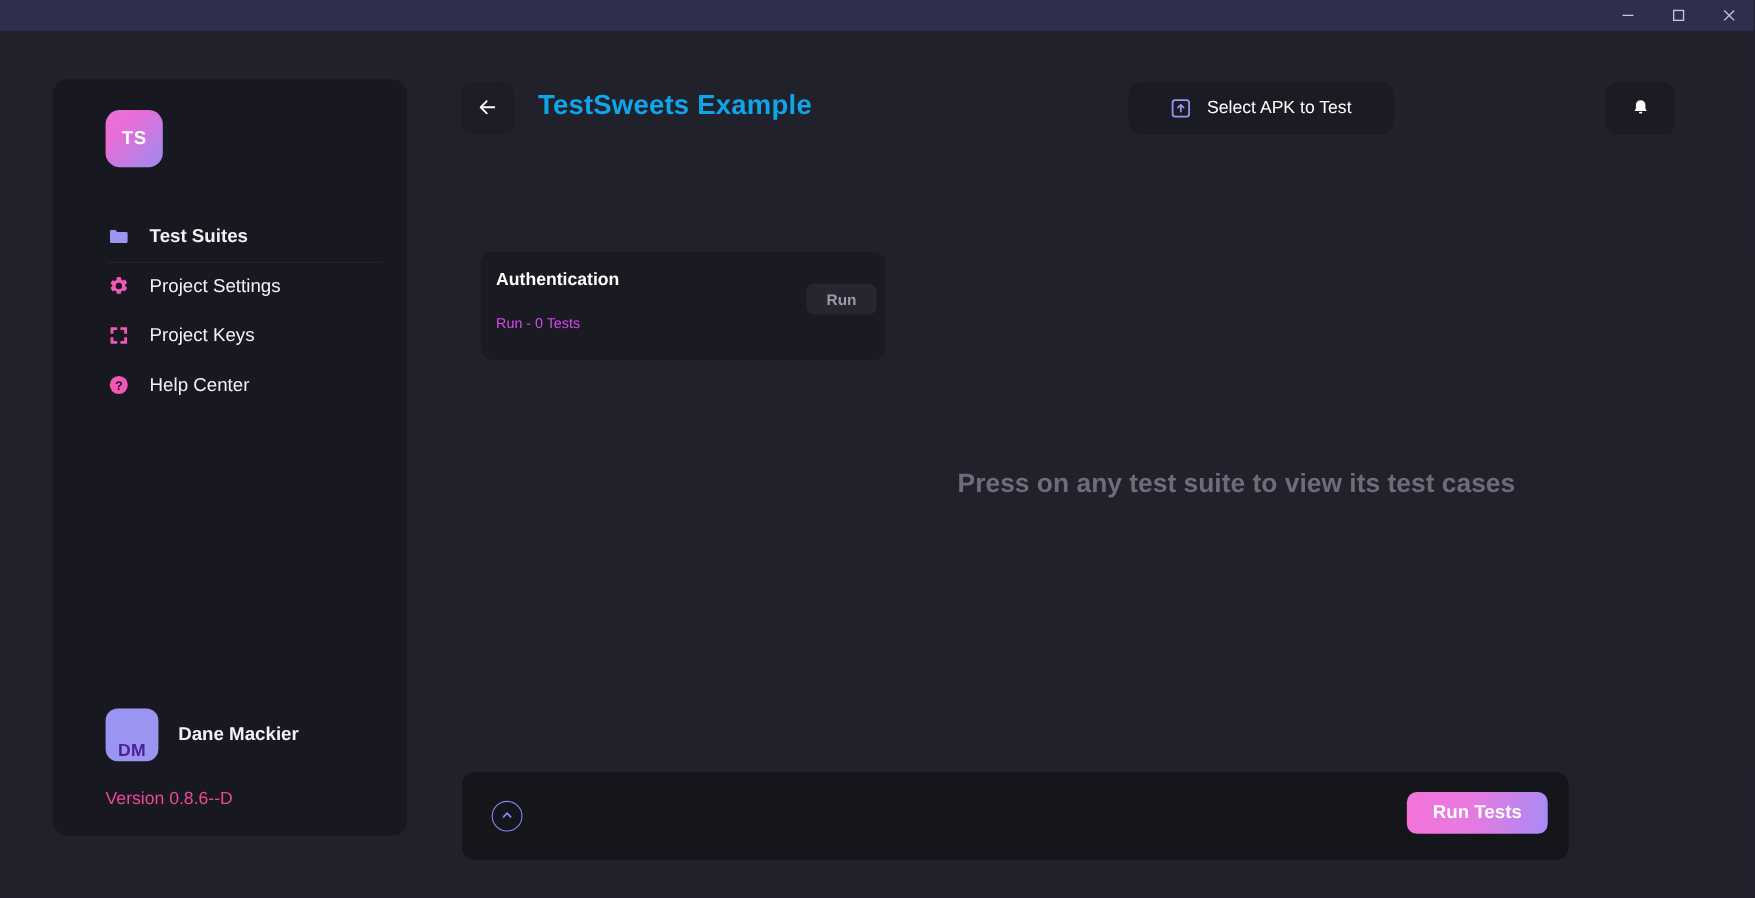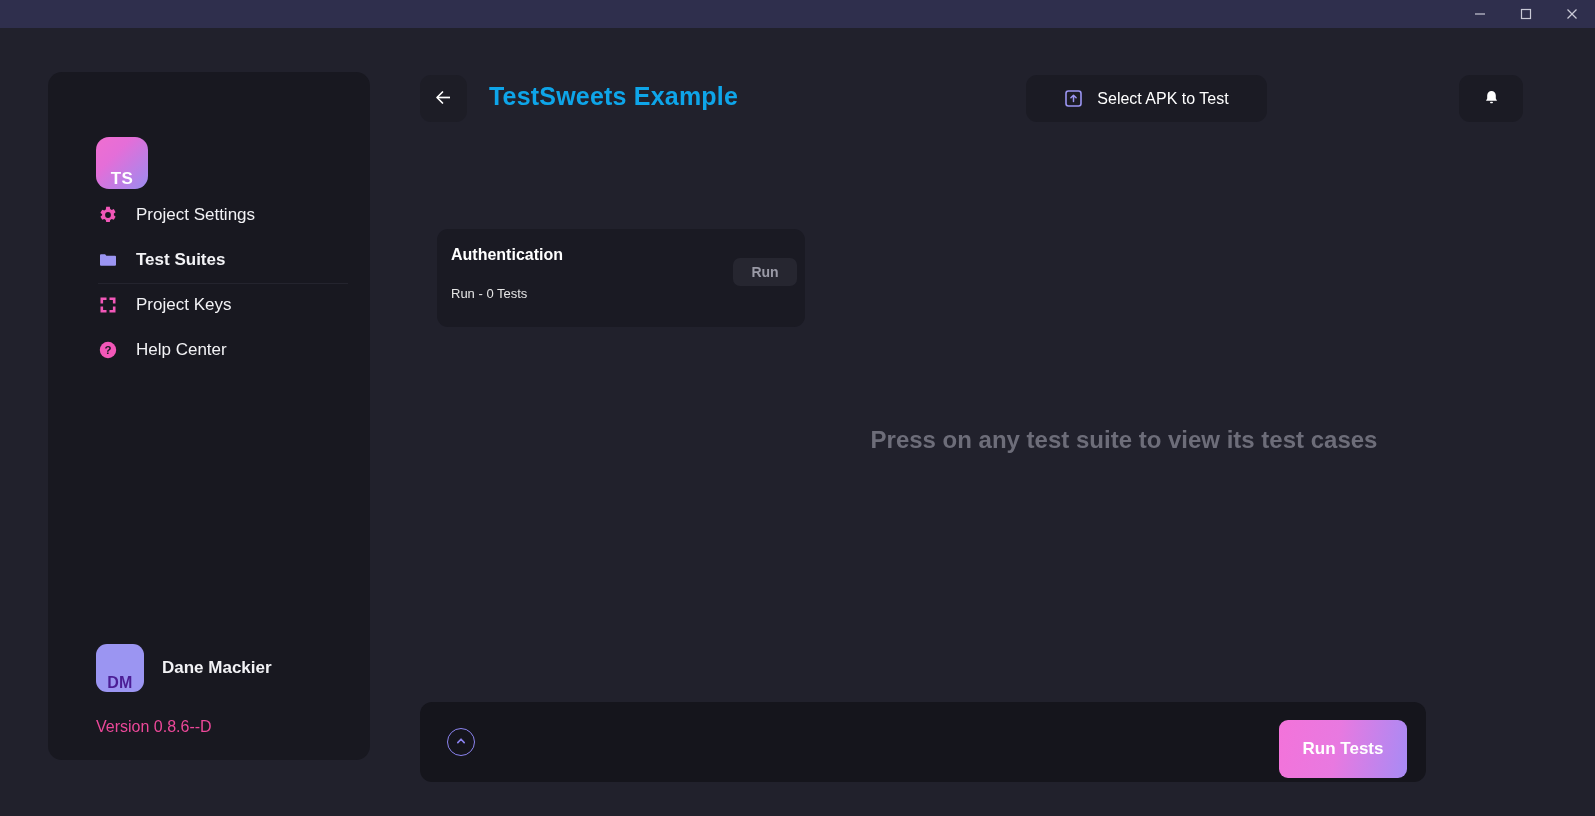--- a/index.html
+++ b/index.html
@@ -27,22 +27,22 @@
   .sidebar {
     position: absolute; left: 48px; top: 72px;
     width: 322px; height: 688px;
     background: #181820;
     border-radius: 14px;
   }
   .logo {
     position: absolute; left: 48px; top: 28px;
     width: 52px; height: 52px; border-radius: 13px;
     background: linear-gradient(135deg, #f06ed0 0%, #e46ed8 35%, #9b8cf0 100%);
-    display: flex; align-items: flex-end; justify-content: center;
-    color: #ffffff; font-weight: bold; font-size: 17px; letter-spacing: .4px; margin-top: 37px;
+    display: flex; align-items: center; justify-content: center;
+    color: #ffffff; font-weight: bold; font-size: 17px; letter-spacing: .4px;
   }
   .nav { position: absolute; left: 0; top: 120px; width: 322px; }
   .nav-item {
     position: relative;
     display: flex; align-items: center; gap: 18px;
     height: 45px; padding-left: 50px;
   }
   .nav-item .ico {
     width: 20px; height: 20px; display: flex; align-items: center; justify-content: center;
     flex: 0 0 20px;
@@ -99,21 +99,21 @@
     position: absolute; left: 437px; top: 229px;
     width: 368px; height: 98px;
     background: #1a1a23; border-radius: 11px;
   }
   .suite-title {
     position: absolute; left: 14px; top: 17px;
     font-size: 16px; font-weight: bold; color: #ffffff;
   }
   .suite-sub {
     position: absolute; left: 14px; top: 57px;
-    font-size: 13px; color: #e5e5e5;
+    font-size: 13px; color: #d946ef;
   }
   .run-btn {
     position: absolute; right: 8px; top: 29px;
     width: 64px; height: 28px; border-radius: 7px;
     background: #262630; border: none; cursor: pointer;
     color: #9a9aa6; font-size: 14px; font-weight: bold;
     font-family: "Liberation Sans", sans-serif;
   }
 
   
@@ -130,21 +130,21 @@
     background: #15151c; border-radius: 12px;
   }
   .expand-btn {
     position: absolute; left: 27px; top: 26px;
     width: 28px; height: 28px; border-radius: 50%;
     border: 1.6px solid #8b83ef; background: transparent;
     display: flex; align-items: center; justify-content: center; cursor: pointer;
   }
   .run-tests-btn {
     position: absolute; right: 19px; top: 18px;
-    width: 128px; height: 58px; border-radius: 9px;
+    width: 128px; height: 38px; border-radius: 9px;
     background: linear-gradient(100deg, #f373da 0%, #e879e0 45%, #a78bf5 100%);
     border: none; cursor: pointer;
     color: #ffffff; font-size: 17px; font-weight: bold;
     font-family: "Liberation Sans", sans-serif;
   }
 </style>
 </head>
 <body>
 
 <div class="app">
@@ -175,38 +175,38 @@
   </div>
 
   <div class="sidebar">
 
     <div class="logo">
       <span>TS</span>
     </div>
 
     <div class="nav">
 
+      <div class="nav-item active">
+        <span class="ico">
+          <svg width="20" height="20" viewBox="0 0 20 20">
+            <path d="M2 5.2a1 1 0 0 1 1-1h4.1l1.3 1.6H17a1 1 0 0 1 1 1v8a1 1 0 0 1-1 1H3a1 1 0 0 1-1-1z" fill="#9b95f2"></path>
+          </svg>
+        </span>
+        <span class="nav-label">Test Suites</span>
+        <span class="nav-divider"></span>
+      </div>
+
       <div class="nav-item">
         <span class="ico">
           <svg width="20" height="20" viewBox="0 0 20 20">
             <path d="M8.2 1.8h3.6l.4 2.2 1.5.9 2.1-.8 1.8 3.1-1.7 1.4v1.7l1.7 1.4-1.8 3.1-2.1-.8-1.5.9-.4 2.2H8.2l-.4-2.2-1.5-.9-2.1.8-1.8-3.1 1.7-1.4V9.2L2.4 7.8l1.8-3.1 2.1.8 1.5-.9z" fill="#f257b8"></path>
             <circle cx="10" cy="10" r="2.9" fill="#181820"></circle>
           </svg>
         </span>
         <span class="nav-label">Project Settings</span>
-      </div>
-
-      <div class="nav-item active">
-        <span class="ico">
-          <svg width="20" height="20" viewBox="0 0 20 20">
-            <path d="M2 5.2a1 1 0 0 1 1-1h4.1l1.3 1.6H17a1 1 0 0 1 1 1v8a1 1 0 0 1-1 1H3a1 1 0 0 1-1-1z" fill="#9b95f2"></path>
-          </svg>
-        </span>
-        <span class="nav-label">Test Suites</span>
-        <span class="nav-divider"></span>
       </div>
 
       <div class="nav-item">
         <span class="ico">
           <svg width="20" height="20" viewBox="0 0 20 20">
             <path d="M2.5 2.5h6v2.6h-3.4v3.4h-2.6zM11.5 2.5h6v6h-2.6V5.1h-3.4zM2.5 11.5h2.6v3.4h3.4v2.6h-6zM14.9 11.5h2.6v6h-6v-2.6h3.4z" fill="#f257b8"></path>
           </svg>
         </span>
         <span class="nav-label">Project Keys</span>
       </div>

